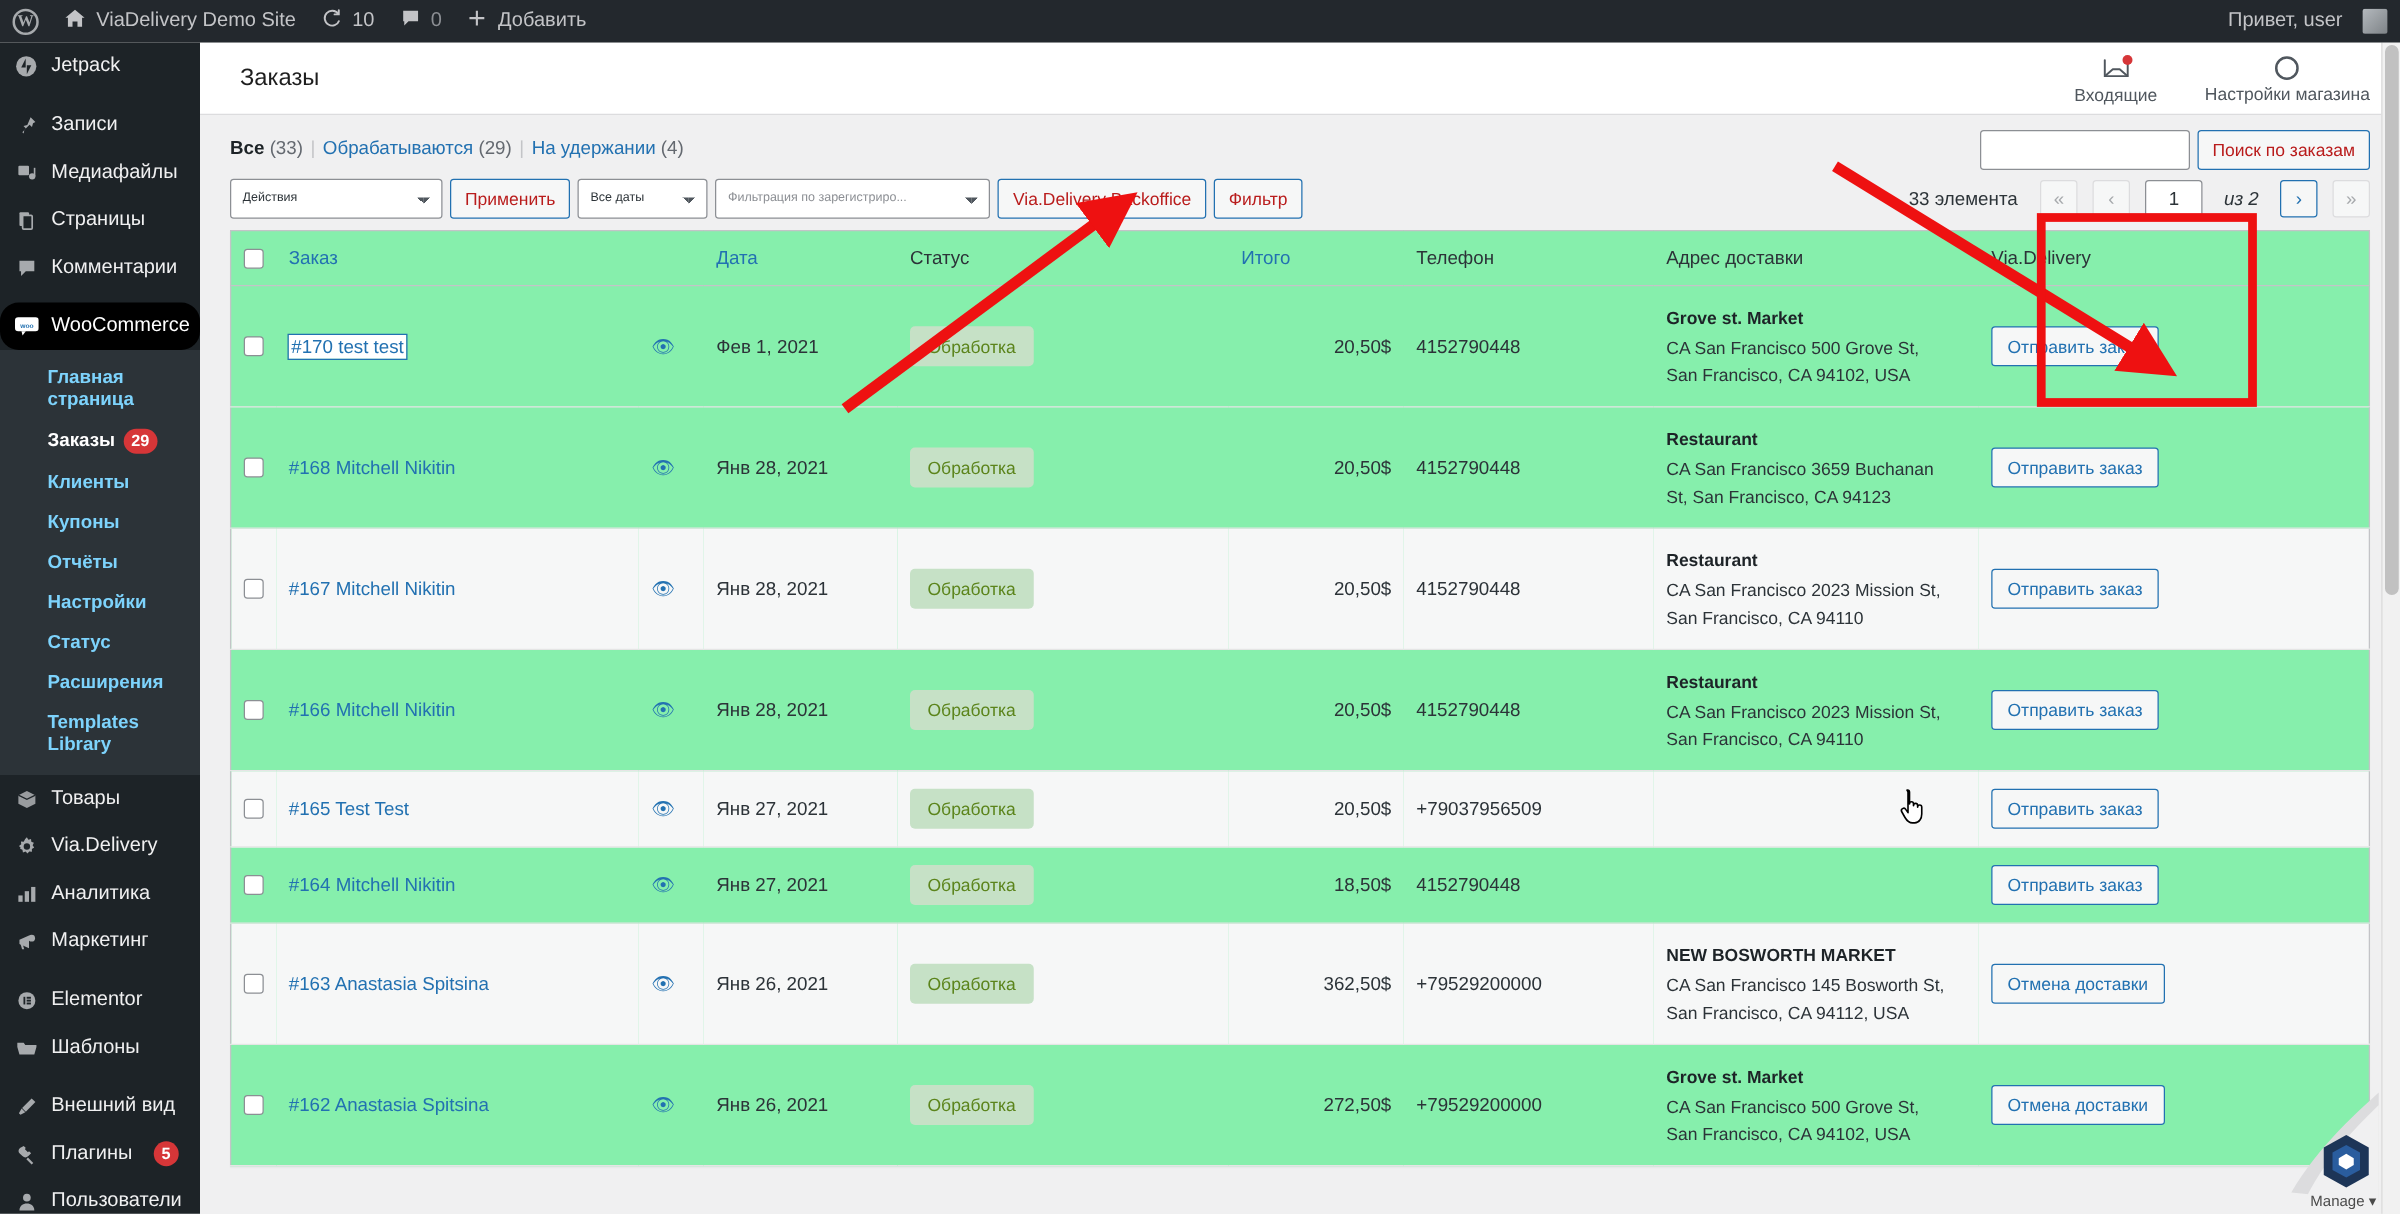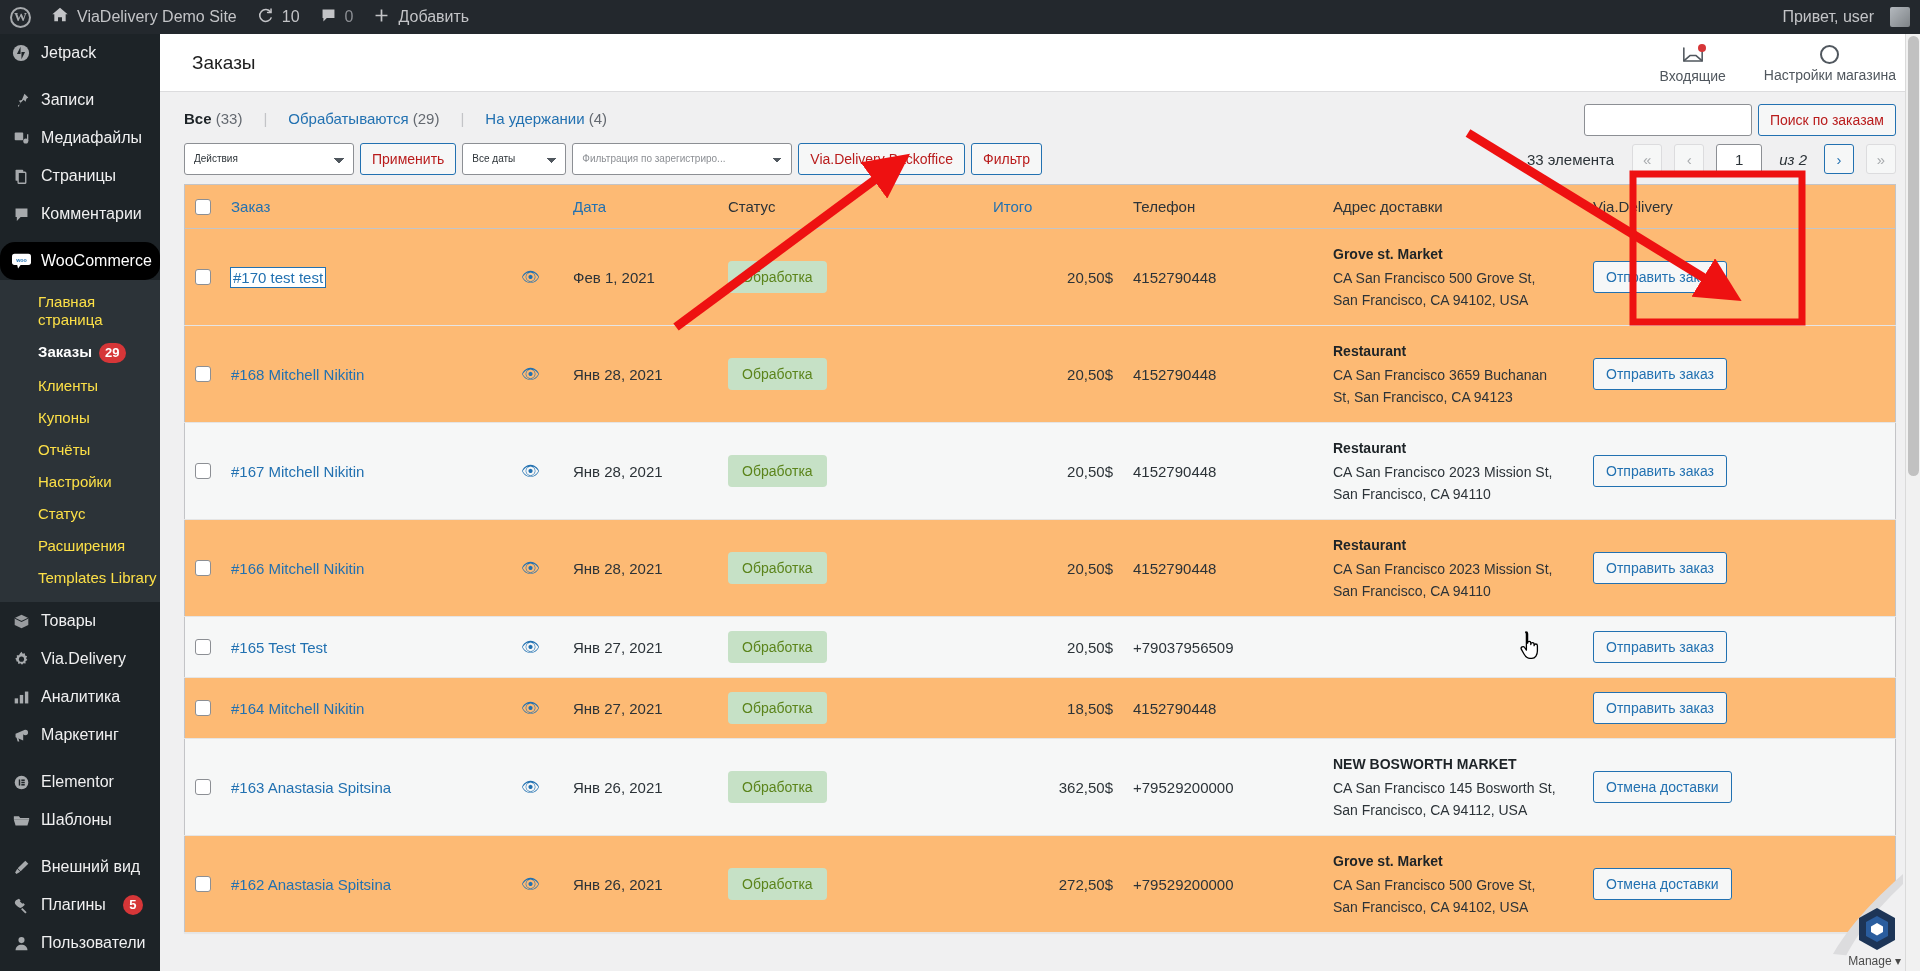--- a/index.html
+++ b/index.html
@@ -75,23 +75,24 @@
   .menu-item.current .mi-icon { color: #fff; }
   .menu-sep { height: 9px; }
   .submenu {
     background: #2c3338;
     padding: 6px 0 8px 0;
   }
   .submenu-item {
     display: block;
     padding: 7px 0 7px 38px;
     font-size: 15px;
-    color: #fde047;
+    color: #7dd3fc;
     cursor: pointer;
     line-height: 18px;
+    font-weight: bold;
   }
   .submenu-item.current { color: #fff; font-weight: 600; }
   .badge {
     display: inline-block;
     min-width: 20px; height: 20px;
     padding: 0 6px;
     margin-left: 7px;
     border-radius: 10px;
     background: #d63638; color: #fff;
     font-size: 13px; font-weight: 700;
@@ -138,21 +139,21 @@
   .store-circle {
     width: 19px; height: 19px; border-radius: 50%;
     border: 2px solid #50575e;
   }
 
   .wrap { padding: 10px 24px 0 24px; position: relative; }
 
   .subsubsub {
     list-style: none; margin: 8px 0 4px 0; padding: 0;
     font-size: 15px; color: #2c3338;
-    display: flex; align-items: flex-start; gap: 15px;
+    display: flex; align-items: flex-start; gap: 0;
   }
   .subsubsub li { display: inline; }
   .subsubsub a { color: #2271b1; text-decoration: none; cursor: pointer; }
   .subsubsub .current-link { color: #1d2327; font-weight: 600; }
   .subsubsub .cnt { color: #646970; }
   .subsubsub .divider { color: #c3c4c7; margin: 0 6px; }
 
   .tablenav {
     display: flex; align-items: center;
     margin: 6px 0 8px 0;
@@ -230,21 +231,21 @@
     border: 1px solid #8c8f94; border-radius: 3px;
     background: #fff; font-size: 15px; color: #2c3338;
     font-family: "Liberation Sans", sans-serif;
   }
   .pg-total { margin: 0 5px; color: #2c3338; font-style: italic; }
 
   
   table.wp-list-table {
     width: 100%;
     border-collapse: collapse;
-    background: #fdba74;
+    background: #86efac;
     border: 1px solid #c3c4c7;
     border-radius: 0;
     box-shadow: 0 1px 1px rgba(0,0,0,.04);
     font-size: 15px;
   }
   table.wp-list-table thead th {
     text-align: left;
     font-weight: 400;
     color: #2271b1;
     padding: 10px 10px;

